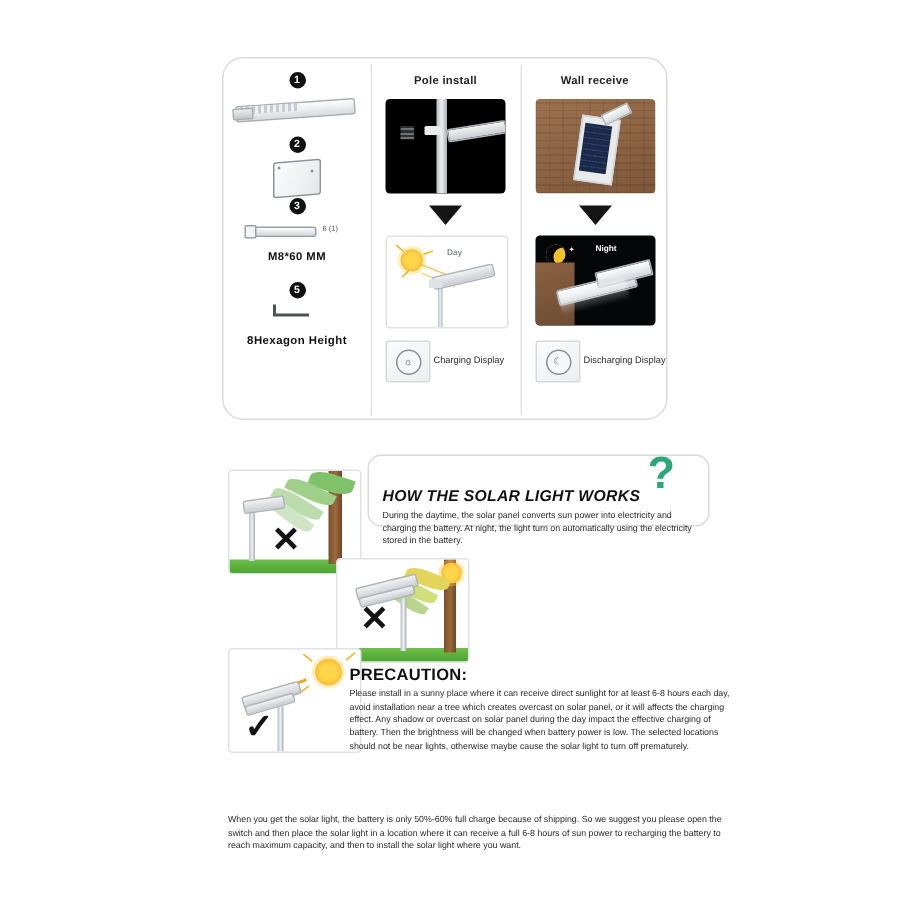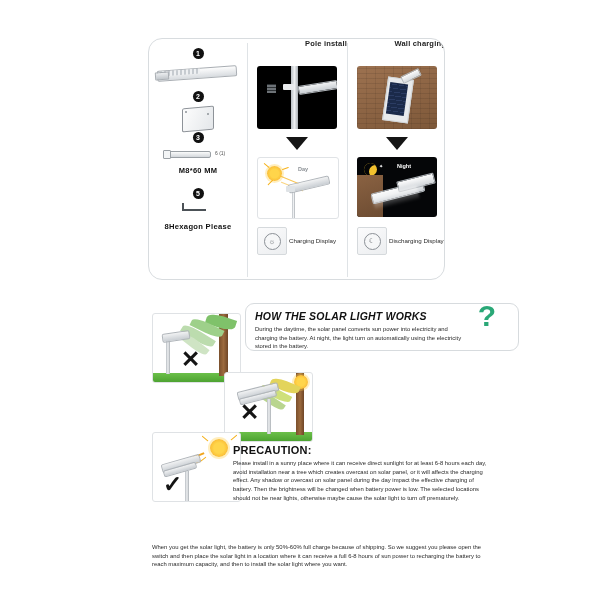--- a/index.html
+++ b/index.html
@@ -27,22 +27,22 @@
   .vline{position:absolute;top:4px;width:1px;height:234px;background:#dfe3e6;}
   .vline.v1{left:98px;}
   .vline.v2{left:198px;}
 
   .col{position:absolute;top:0;height:242px;}
   .col.c1{left:0;width:98px;}
   .col.c2{left:98px;width:100px;}
   .col.c3{left:198px;width:99px;}
 
   .col-head{
-    text-align:right;font-size:7.5px;font-weight:bold;color:#222;
-    margin-top:0;letter-spacing:.2px;
+    text-align:center;font-size:7.5px;font-weight:bold;color:#222;
+    margin-top:10px;letter-spacing:.2px;
   }
 
   
   .num{
     width:11px;height:11px;border-radius:50%;background:#111;color:#fff;
     font-size:7px;font-weight:bold;display:flex;align-items:center;
     justify-content:center;margin:0 auto;line-height:1;
   }
   .part-label{
     text-align:center;font-size:7.5px;font-weight:bold;color:#111;
@@ -105,23 +105,23 @@
   .sun{
     position:absolute;width:15px;height:15px;border-radius:50%;
     background:radial-gradient(circle,#ffd54a 40%,#f5a623 100%);
     box-shadow:0 0 0 2px rgba(255,206,70,.35);
   }
   .ray{position:absolute;background:#f6b21b;height:1.4px;border-radius:1px;}
   .tag{position:absolute;font-size:5.5px;font-weight:bold;}
 
   
   .how-card{
-    position:absolute;left:245px;top:303px;width:274px;height:48px;
+    position:absolute;left:245px;top:303px;width:228px;height:48px;
     border:1px solid #d7dbde;border-radius:9px;background:#fff;
-    box-sizing:border-box;padding:6px 9px 0 9px;
+    box-sizing:border-box;padding:21px 9px 0 9px;
   }
   .how-title{
     font-size:10.5px;font-weight:bold;font-style:italic;color:#111;
     letter-spacing:.2px;
   }
   .qmark{
     position:absolute;right:22px;top:-3px;font-size:30px;font-weight:bold;
     color:#2aa877;line-height:1;font-family:"Liberation Sans",sans-serif;
   }
   .how-body{
@@ -221,29 +221,29 @@
       </div>
       <div class="part-label">M8*60  MM</div>
 
       <div style="margin-top:13px;">
         <div class="num">5</div>
       </div>
       <div style="position:relative;height:20px;">
         <div style="position:absolute;left:33px;top:10px;width:24px;height:1.6px;background:#4c5257;"></div>
         <div style="position:absolute;left:33px;top:4px;width:1.6px;height:7px;background:#4c5257;"></div>
       </div>
-      <div class="part-label" style="font-size:7.6px;">8Hexagon Please</div>
+      <div class="part-label" style="font-size:7.6px;">8Hexagon Height</div>
     </div>
 
     <div class="col c2">
       <div class="col-head">Pole install</div>
     </div>
 
     <div class="col c3">
-      <div class="col-head">Wall charging</div>
+      <div class="col-head">Wall receive</div>
     </div>
 
     <div class="photo photo-pole">
       <div class="pole-v" style="left:34px;top:0;width:7px;height:63px;"></div>
       <div class="arm" style="left:41px;top:17px;width:38px;transform:rotate(-9deg);"></div>
       <div style="position:absolute;left:26px;top:18px;width:11px;height:6px;background:#e9ebed;border-radius:1px;"></div>
       <div style="position:absolute;left:10px;top:18px;width:9px;height:9px;
            background:repeating-linear-gradient(0deg,#6d7277 0 1.5px,#2c3033 1.5px 3px);"></div>
     </div>
 

